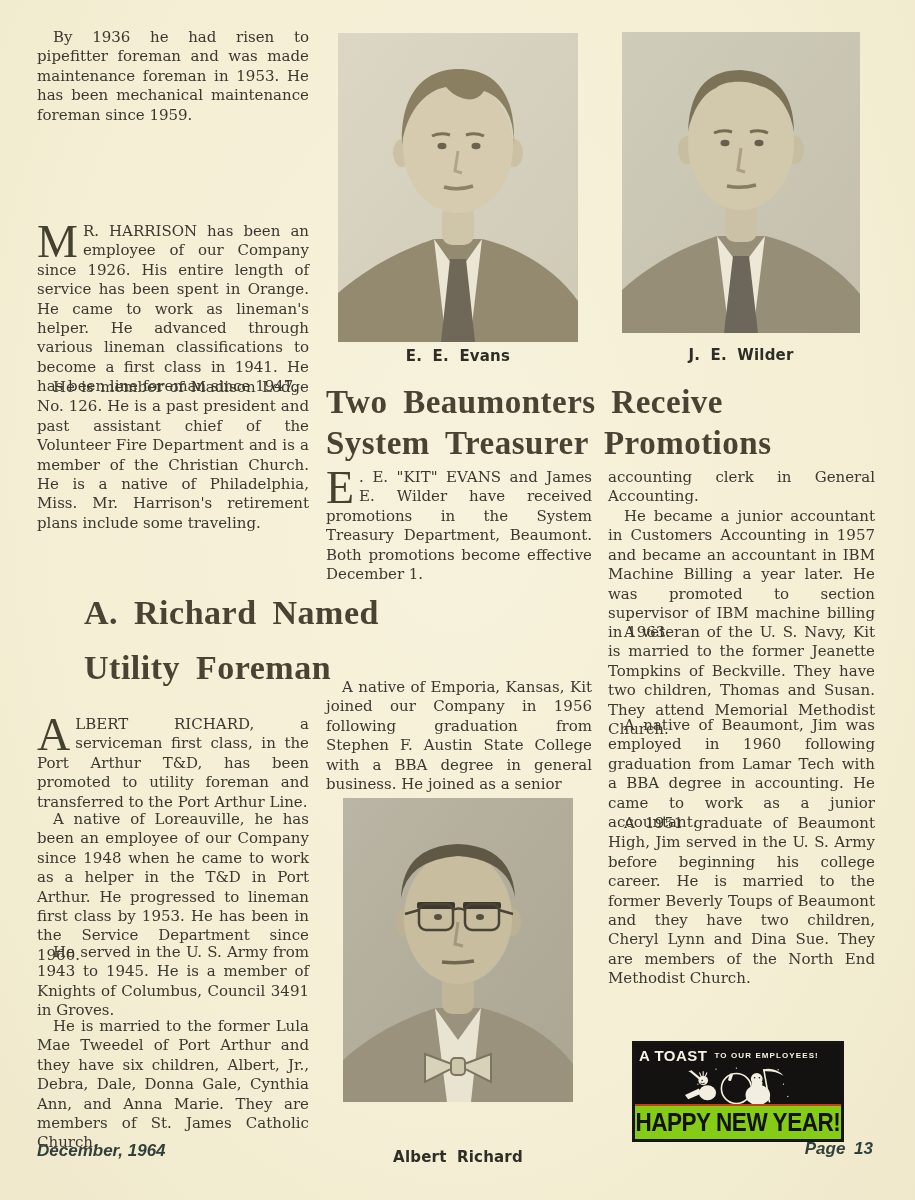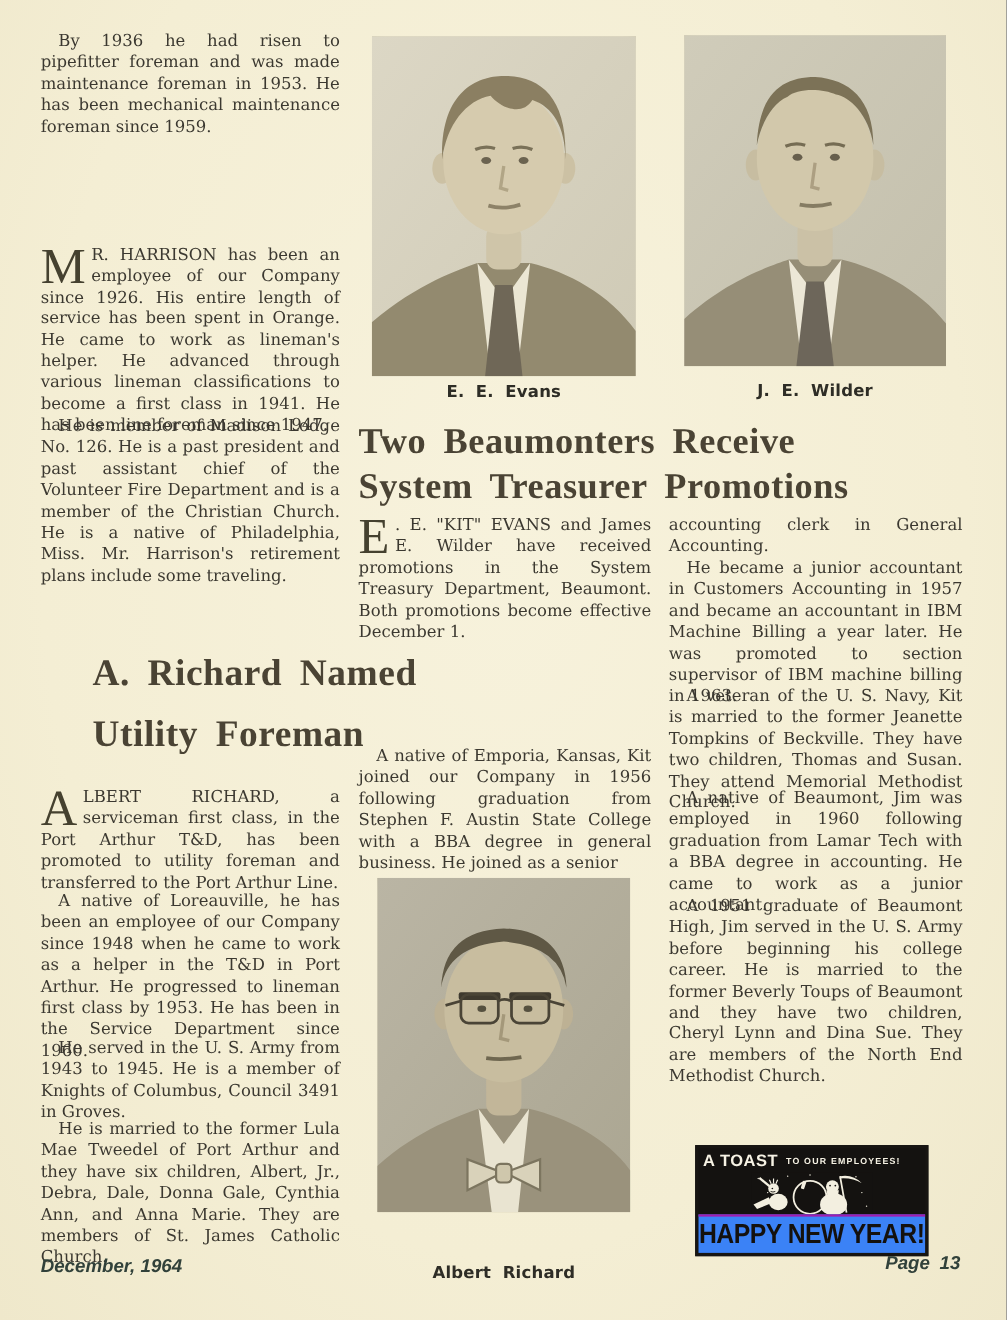--- a/index.html
+++ b/index.html
@@ -48,22 +48,22 @@
     display:flex;flex-direction:column;margin-top:48px;
   }
   .ad-header{
     height:21px;display:flex;align-items:center;padding:1px 4px 0 4px;color:#f6f2e4;
     font-family:"Liberation Sans", sans-serif;white-space:nowrap;
   }
   .ad-toast{font-size:15px;font-weight:bold;letter-spacing:.5px;}
   .ad-sub{font-size:8px;font-weight:bold;letter-spacing:1.1px;margin-left:7px;}
   .ad-art{flex:1;}
   .ad-band{
-    height:33px;background:#3b82f6;display:flex;align-items:center;justify-content:center;
-    border-top:2px solid #a21caf;
+    height:33px;background:#84cc16;display:flex;align-items:center;justify-content:center;
+    border-top:2px solid #c2410c;
   }
   .ad-band span{
     font-family:"Liberation Sans", sans-serif;font-weight:bold;font-size:25px;
     color:#14110e;transform:scaleX(.9);letter-spacing:-.5px;white-space:nowrap;
   }
   
   .footer-issue,.footer-page{
     position:absolute;font-family:Liberation Sans, sans-serif;
     font-style:italic;font-weight:bold;font-size:17px;color:#31413a;
   }

